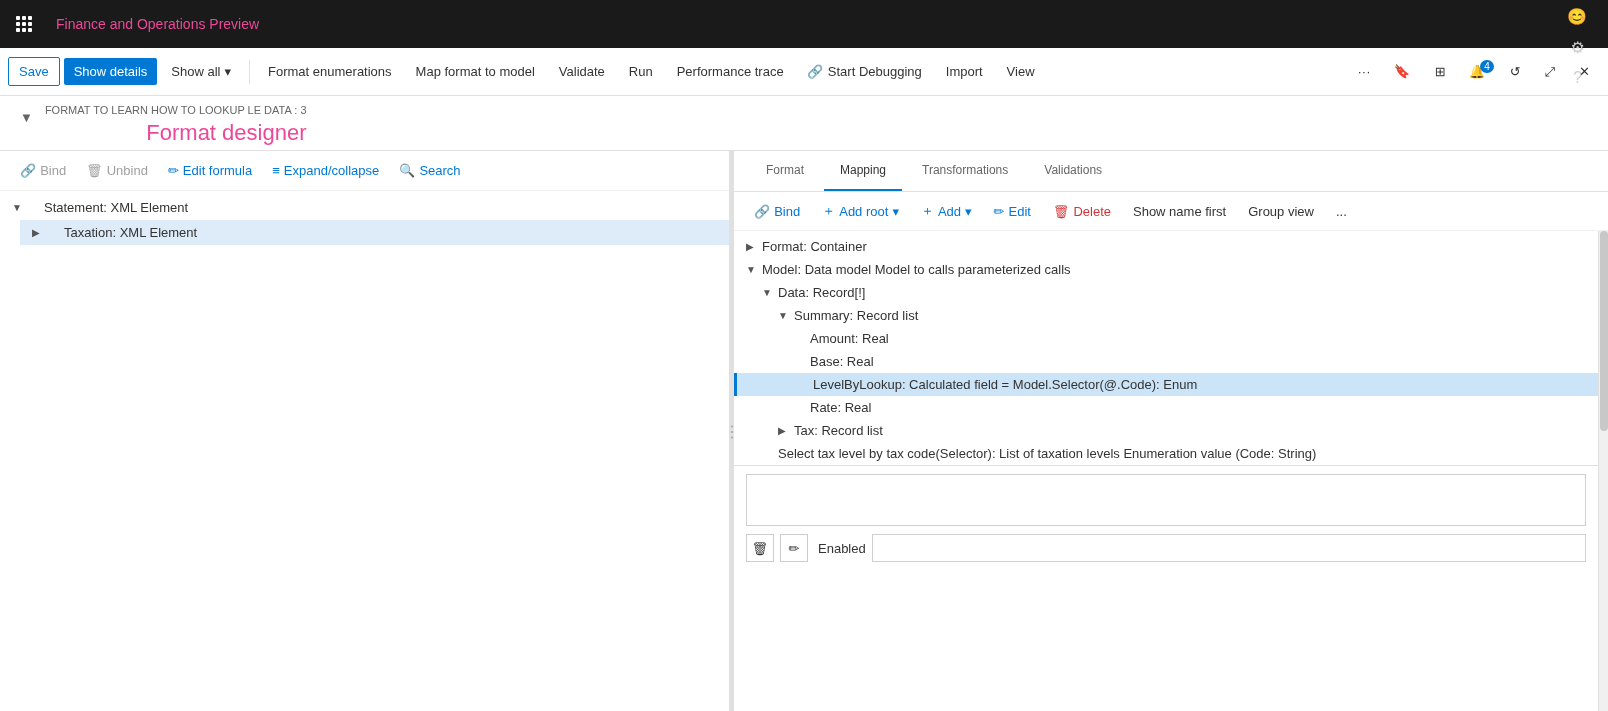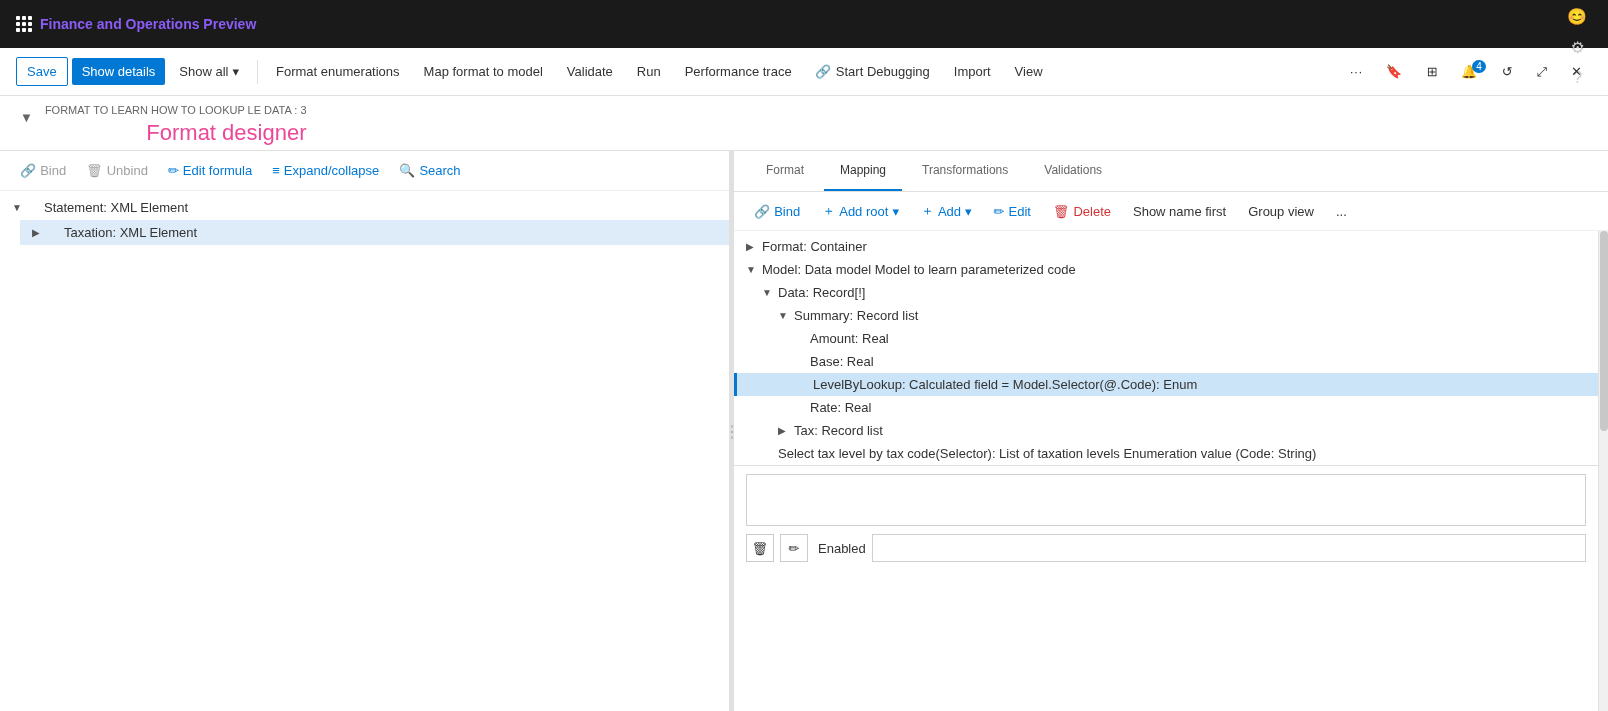--- a/index.html
+++ b/index.html
@@ -10,34 +10,34 @@
       background: #1a1a1a;
       height: 48px;
       display: flex;
       align-items: center;
       padding: 0 12px;
       color: white;
     }
     .top-bar-grid { display: flex; align-items: center; gap: 4px; }
     .grid-icon { width: 24px; height: 24px; display: flex; flex-direction: column; flex-wrap: wrap; gap: 2px; padding: 4px; cursor: pointer; }
     .grid-dot { width: 4px; height: 4px; background: white; border-radius: 1px; }
-    .app-title { color: #8b5cf6; font-size: 14px; font-weight: 700; margin-left: 4px; flex: 1; }
+    .app-title { color: #ec4899; font-size: 14px; font-weight: 400; margin-left: 20px; flex: 1; }
     .top-bar-actions { display: flex; align-items: center; gap: 12px; flex-direction: column; }
     .top-bar-user { font-size: 13px; color: #ccc; }
     .top-bar-icon { color: #ccc; font-size: 16px; cursor: pointer; }
     .avatar { width: 32px; height: 32px; background: #1e3a5f; border-radius: 50%; display: flex; align-items: center; justify-content: center; color: white; font-size: 13px; font-weight: bold; text-align: center; }
 
     
     .action-bar {
       background: #ffffff;
       border-bottom: 1px solid #e0e0e0;
       height: 48px;
       display: flex;
       align-items: center;
-      padding: 0 16px;
+      padding: 0 8px;
       gap: 4px;
     }
     .action-btn {
       background: none;
       border: none;
       padding: 6px 10px;
       cursor: pointer;
       font-size: 13px;
       color: #333;
       display: flex;
@@ -414,21 +414,21 @@
       <div class="right-scroll-container">
         <div class="mapping-tree">
 
           <div class="map-item">
             <span class="map-arrow">▶</span>
             <span class="map-label">Format: Container</span>
           </div>
 
           <div class="map-item">
             <span class="map-arrow">▼</span>
-            <span class="map-label">Model: Data model Model to learn parameterized code</span>
+            <span class="map-label">Model: Data model Model to calls parameterized calls</span>
           </div>
 
           <div class="map-item indent-1">
             <span class="map-arrow">▼</span>
             <span class="map-label">Data: Record[!]</span>
           </div>
 
           <div class="map-item indent-2">
             <span class="map-arrow">▼</span>
             <span class="map-label">Summary: Record list</span>

